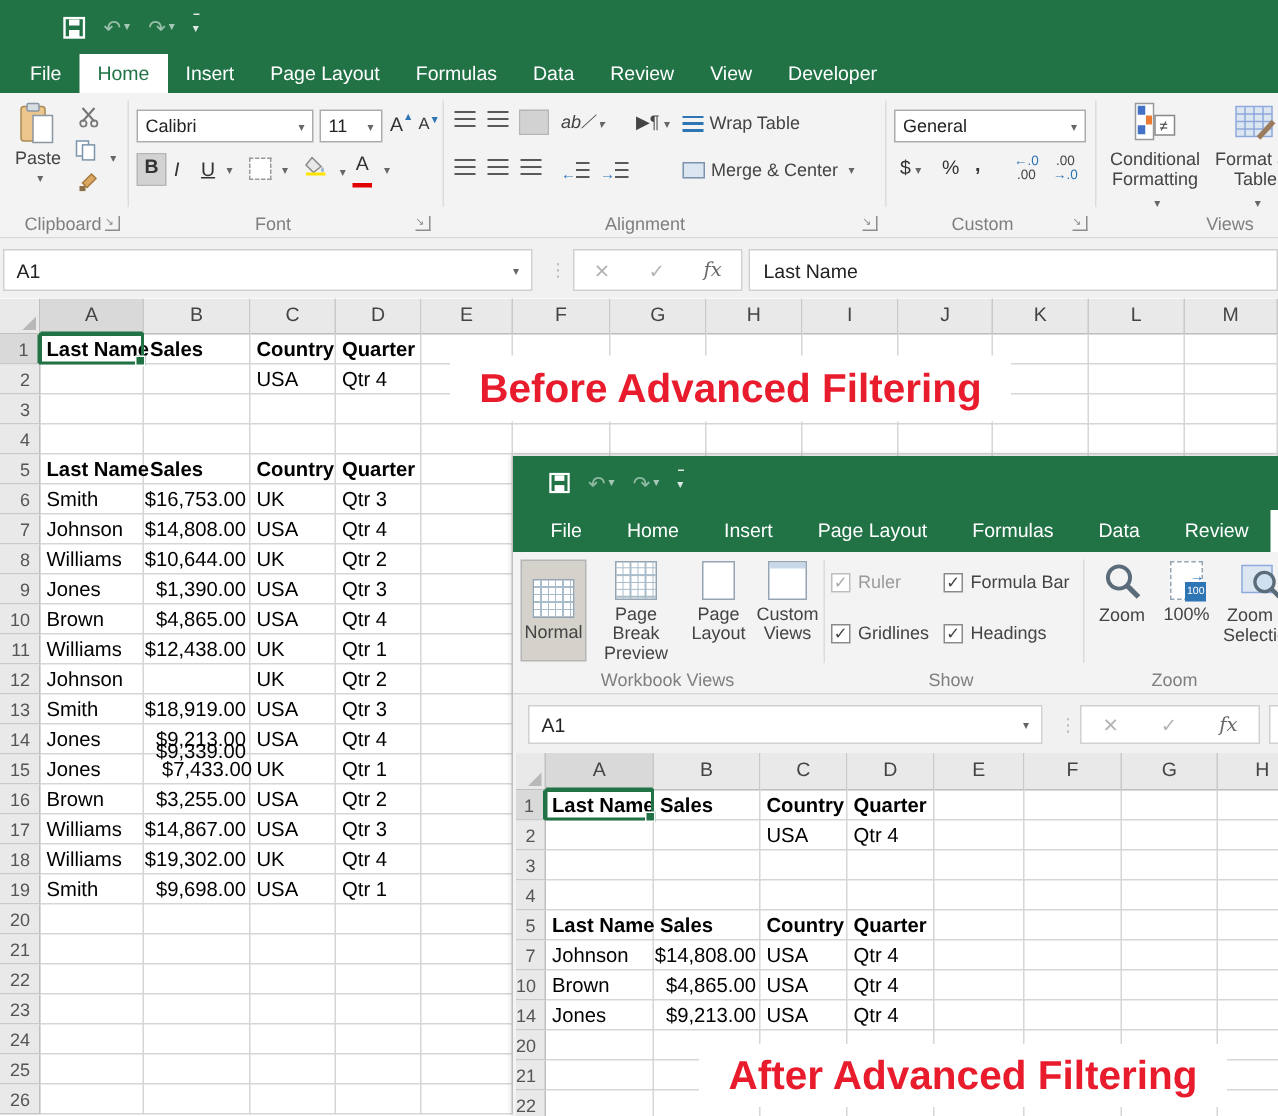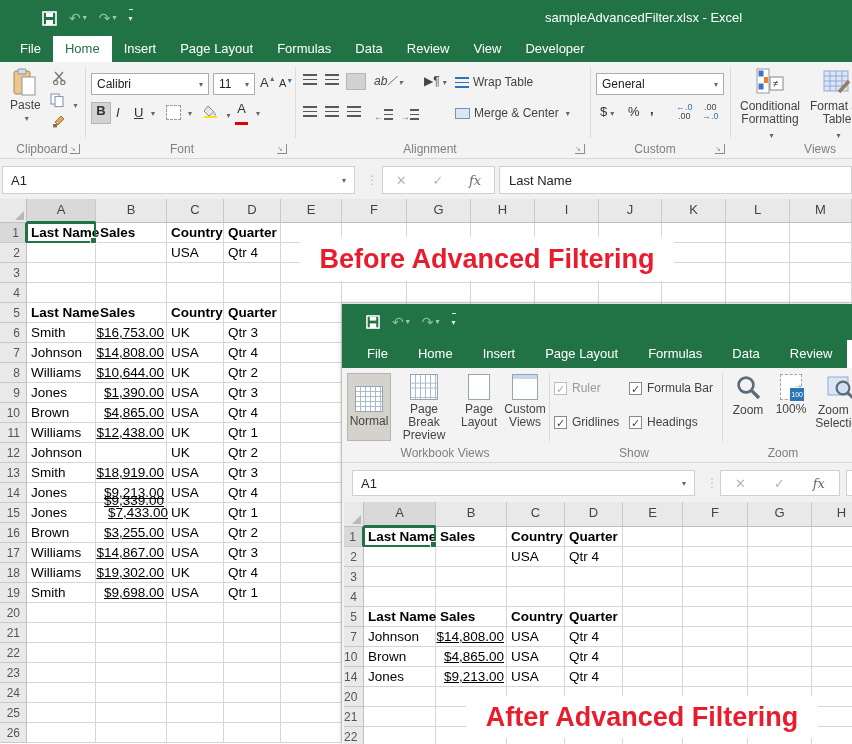--- a/index.html
+++ b/index.html
@@ -66,21 +66,21 @@
   .shcorner::after{content:"";position:absolute;right:2px;bottom:2px;border-left:9px solid transparent;border-bottom:9px solid #b8b8b8;}
   .colhdr{background:#e9e9e9;border-right:1px solid #c9c9c9;border-bottom:1px solid #bfbfbf;font-size:13px;color:#444;text-align:center;}
   .colhdr.sel{background:#d9d9d9;border-bottom:2px solid var(--green);}
   .rowhdr{background:#e9e9e9;border-right:1px solid #bfbfbf;border-bottom:1px solid #c9c9c9;font-size:12px;color:#555;text-align:right;padding-right:6px;}
   .rowhdr.sel{background:#d9d9d9;border-right:2px solid var(--green);}
   .colhdr,.rowhdr{line-height:21px;}
   .vline{background:#d6d6d6;}
   .hline{background:#d6d6d6;}
   .cell{font-size:13.5px;color:#000;line-height:20px;padding-left:4px;white-space:nowrap;}
   .cell.b{font-weight:bold;}
-  .cell.r{text-align:right;padding-right:3px;padding-left:0;text-decoration:underline;}
+  .cell.r{text-align:right;padding-right:3px;padding-left:0;}
   .selbox{border:2px solid var(--green);background:transparent;}
   .selbox::after{content:"";position:absolute;right:-3px;bottom:-3px;width:5px;height:5px;background:var(--green);border:1px solid #fff;}
 
   
   #overlay{position:absolute;left:342px;top:304px;width:510px;height:440px;background:#f3f3f3;z-index:50;box-shadow:-1px -1px 4px rgba(0,0,0,.18);overflow:hidden;}
 
   
   .annot{position:absolute;font-weight:bold;font-size:27px;color:var(--red);background:#fff;text-align:center;white-space:nowrap;}
   #annot-before{left:300px;top:237px;width:374px;height:44px;line-height:44px;z-index:10;}
   #annot-after{left:466px;top:696px;width:352px;height:42px;line-height:42px;z-index:60;}
@@ -96,21 +96,20 @@
         <svg width="15" height="15" viewBox="0 0 15 15">
             <rect x="1" y="1" width="13" height="13" fill="none" stroke="#fff" stroke-width="1.6"></rect>
             <rect x="4" y="2" width="7" height="4" fill="#fff"></rect>
             <rect x="4" y="9" width="7" height="5" fill="#fff"></rect>
           </svg>
       </span>
       <span class="qbtn" style="color:rgba(255,255,255,.55);">↶<span class="dd2">▾</span></span>
       <span class="qbtn" style="color:rgba(255,255,255,.55);">↷<span class="dd2">▾</span></span>
       <span class="qbtn custqat">▾</span>
     </div>
-    <div class="wintitle" style="left:545px;">sampleAdvancedFilter.xlsx - Excel</div>
   </div>
 
   <div class="tabbar" style="top:36px;">
     <span class="tab">File</span>
     <span class="tab active">Home</span>
     <span class="tab">Insert</span>
     <span class="tab">Page Layout</span>
     <span class="tab">Formulas</span>
     <span class="tab">Data</span>
     <span class="tab">Review</span>

